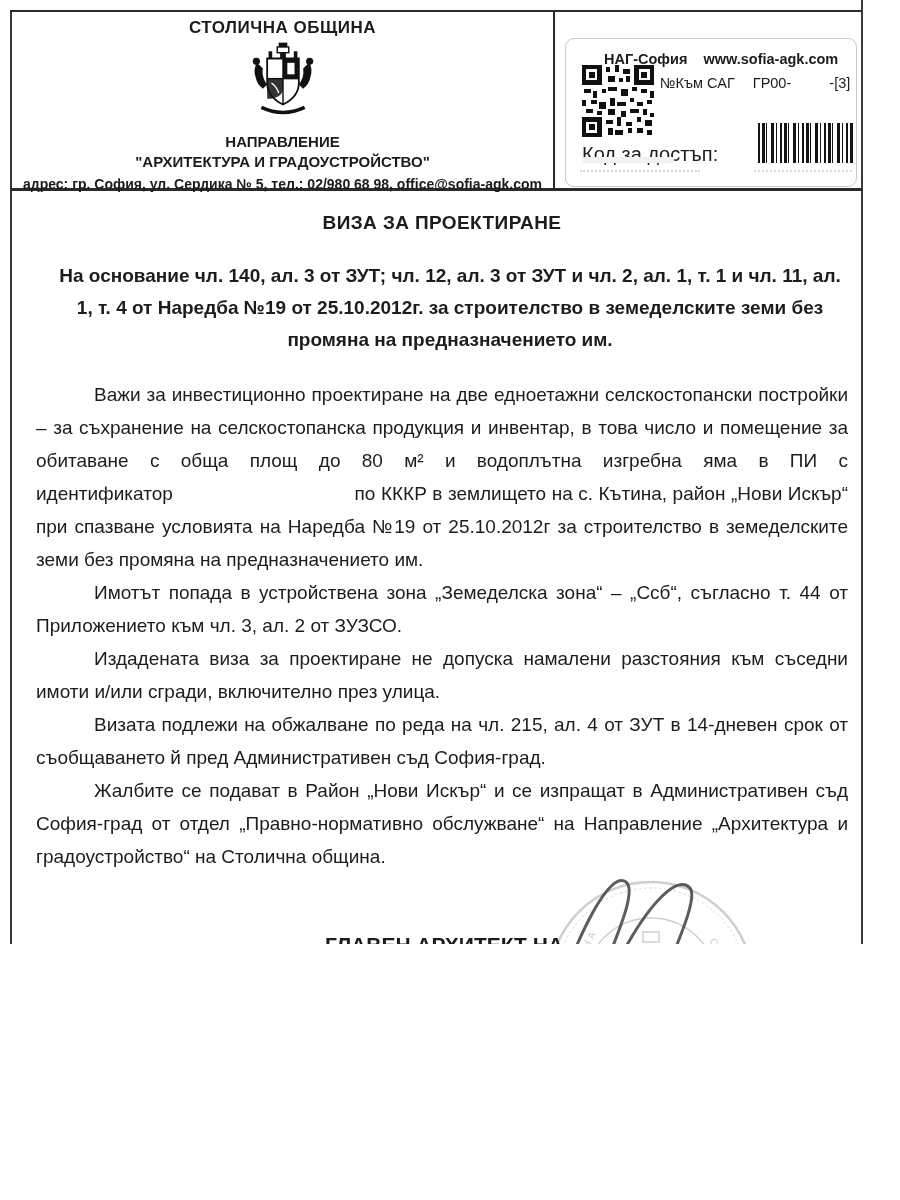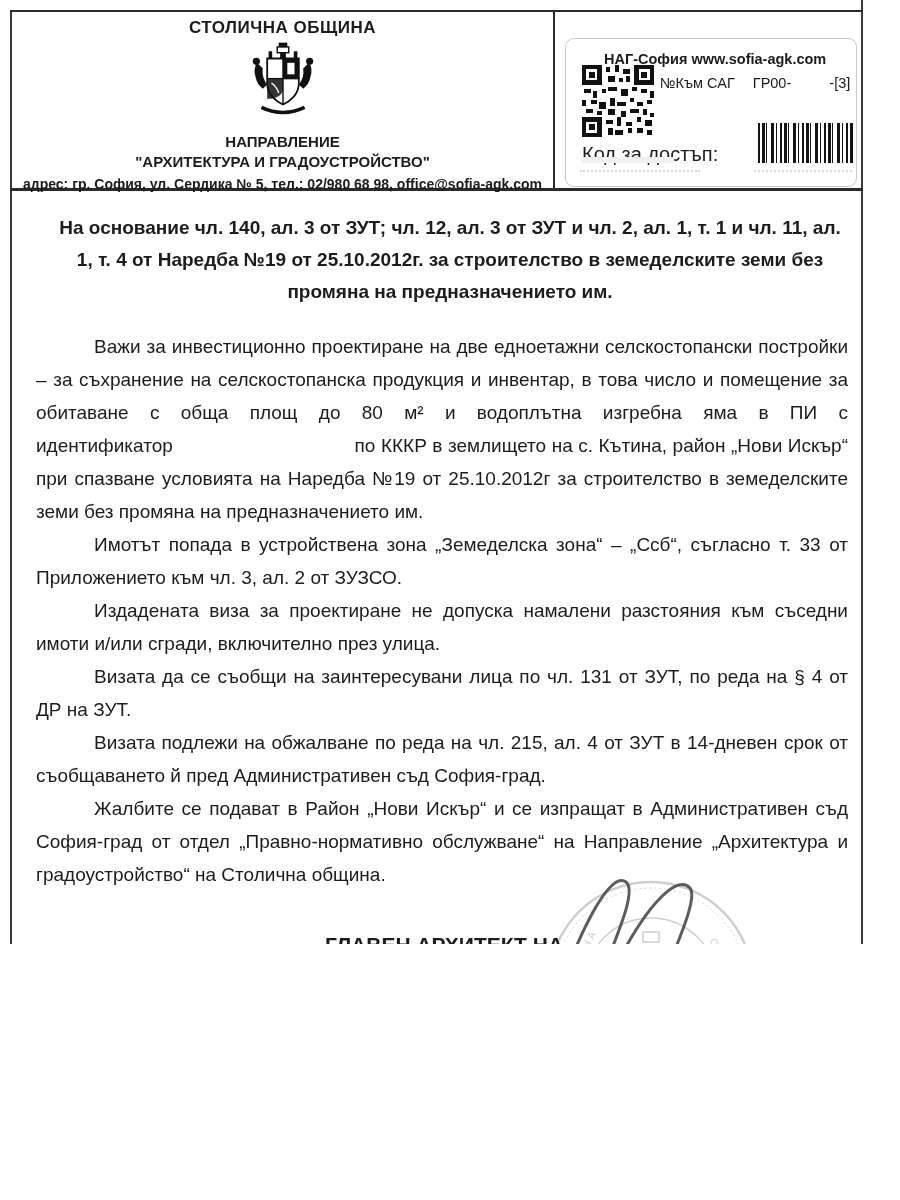--- a/index.html
+++ b/index.html
@@ -23,21 +23,21 @@
   .org-name{margin-top:6px;font-size:17px;font-weight:bold;letter-spacing:.5px;}
   .coa{margin-top:3px;height:76px;}
   .dept1{font-size:15px;font-weight:bold;margin-top:16px;}
   .dept2{font-size:15px;font-weight:bold;margin-top:3px;}
   .address{font-size:14px;font-weight:600;margin-top:6px;}
 
   
   .card{position:absolute;left:565px;top:38px;width:290px;height:147px;
     border:1px solid #c9c9c9;border-radius:9px;}
   .card-line1{position:absolute;left:38px;top:12px;width:248px;font-size:14.5px;font-weight:bold;white-space:nowrap;}
-  .card-line1 .site{margin-left:0;}
+  .card-line1 .site{margin-left:12px;}
   .qr{position:absolute;left:16px;top:26px;width:72px;height:72px;}
   .ref-line{position:absolute;left:94px;top:36px;font-size:14.5px;white-space:nowrap;}
   .ref-line span{margin-right:0;}
   .ref-code{margin-left:14px;text-align:right;}
   .ref-suffix{margin-left:34px;}
   .access-label{position:absolute;left:16px;top:104px;font-size:20px;}
   .barcode{position:absolute;left:192px;top:84px;width:96px;height:40px;
     background:repeating-linear-gradient(90deg,
       #141414 0 2px,#fff 2px 4px,#141414 4px 7px,#fff 7px 8px,
       #141414 8px 9px,#fff 9px 13px,#141414 13px 16px,#fff 16px 18px,
@@ -175,25 +175,25 @@
       <span class="ref-suffix">-[3]</span>
     </div>
     <div class="access-label">Код за достъп:</div>
     <div class="smudge"></div>
     <div class="barcode"></div>
     <div class="dotted dot1"></div>
     <div class="dotted dot2"></div>
   </div>
 
   <div class="doc-body">
+    <h1 class="doc-title">ВИЗА ЗА ПРОЕКТИРАНЕ</h1>
     <p class="intro">На основание чл. 140, ал. 3 от ЗУТ; чл. 12, ал. 3 от ЗУТ и чл. 2, ал. 1, т. 1 и чл. 11, ал. 1, т. 4 от Наредба №19 от 25.10.2012г. за строителство в земеделските земи без промяна на предназначението им.</p>
     <p class="par">Важи за инвестиционно проектиране на две едноетажни селскостопански постройки – за съхранение на селскостопанска продукция и инвентар, в това число и помещение за обитаване с обща площ до 80 м² и водоплътна изгребна яма в ПИ с идентификатор&nbsp;&nbsp;&nbsp;&nbsp;&nbsp;&nbsp;&nbsp;&nbsp;&nbsp;&nbsp;&nbsp;&nbsp;&nbsp;&nbsp;&nbsp;&nbsp;&nbsp;&nbsp;&nbsp;&nbsp;&nbsp;&nbsp;&nbsp;&nbsp;&nbsp;&nbsp;&nbsp;&nbsp;&nbsp;&nbsp;&nbsp;&nbsp; по КККР в землището на  с. Кътина, район „Нови Искър“ при спазване условията на Наредба №19 от 25.10.2012г за строителство в земеделските земи без промяна на предназначението им.</p>
-    <p class="par">Имотът попада в устройствена зона „Земеделска зона“ – „Ссб“, съгласно т. 33 от Приложението към чл. 3, ал. 2 от ЗУЗСО.</p>
+    <p class="par">Имотът попада в устройствена зона „Земеделска зона“ – „Ссб“, съгласно т. 44 от Приложението към чл. 3, ал. 2 от ЗУЗСО.</p>
     <p class="par">Издадената виза за проектиране не допуска намалени разстояния към съседни имоти и/или сгради, включително през улица.</p>
-    <p class="par">Визата да се съобщи на заинтересувани лица по чл. 131 от ЗУТ, по реда на § 4 от ДР на ЗУТ.</p>
     <p class="par">Визата подлежи на обжалване по реда на чл. 215, ал. 4 от ЗУТ в 14-дневен срок от съобщаването й пред Административен съд София-град.</p>
     <p class="par">Жалбите се подават в Район „Нови Искър“ и се изпращат в Административен съд София-град от отдел „Правно-нормативно обслужване“ на Направление „Архитектура и градоустройство“ на Столична община.</p>
   </div>
 
   <div class="stamp">
     <svg width="216" height="216" viewBox="0 0 216 216" xmlns="http://www.w3.org/2000/svg">
       <circle cx="108" cy="108" r="102" fill="none" stroke="#9aa0a4" stroke-width="2.5"></circle>
       <circle cx="108" cy="108" r="96" fill="none" stroke="#9aa0a4" stroke-width="1" stroke-dasharray="2 3"></circle>
       <circle cx="108" cy="108" r="66" fill="none" stroke="#9aa0a4" stroke-width="1.5"></circle>
       <path d="M84,70 h48 v36 c0,18 -10,26 -24,34 c-14,-8 -24,-16 -24,-34 z" fill="none" stroke="#9aa0a4" stroke-width="2"></path>

